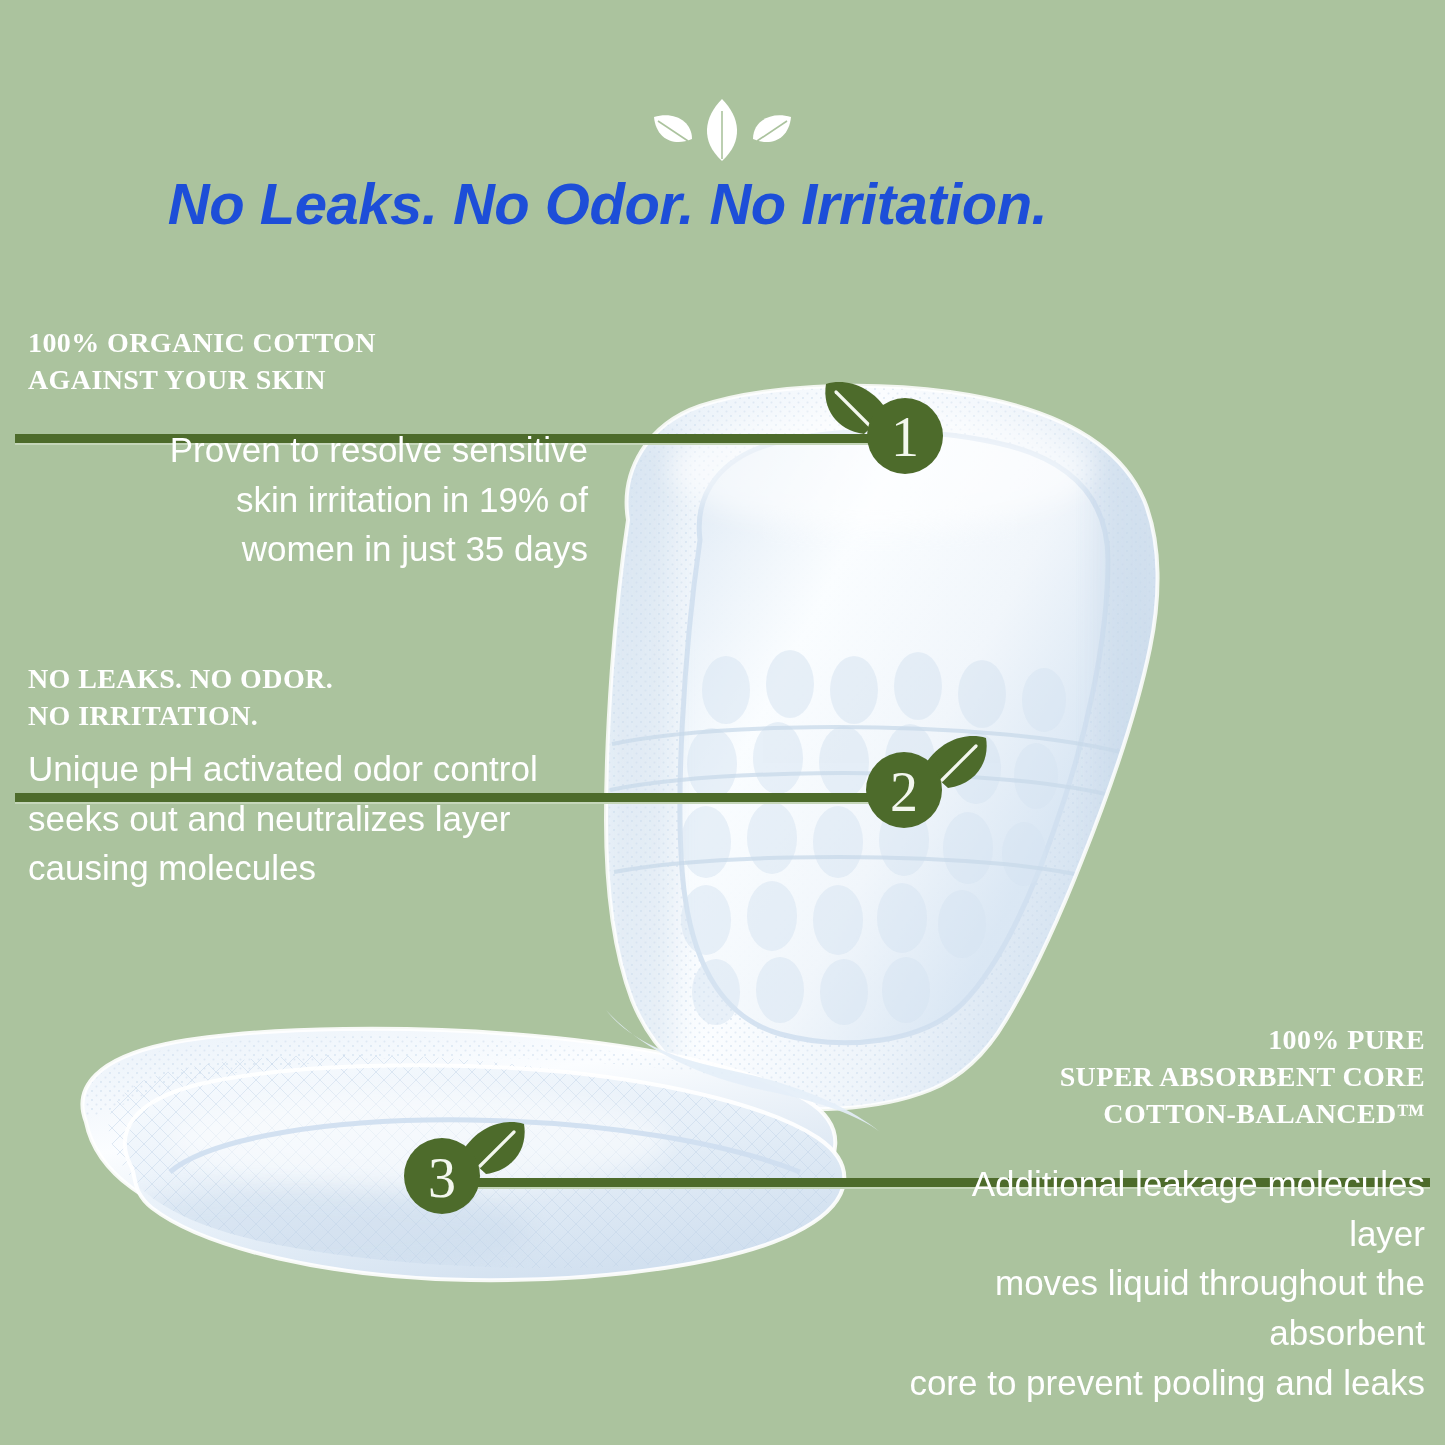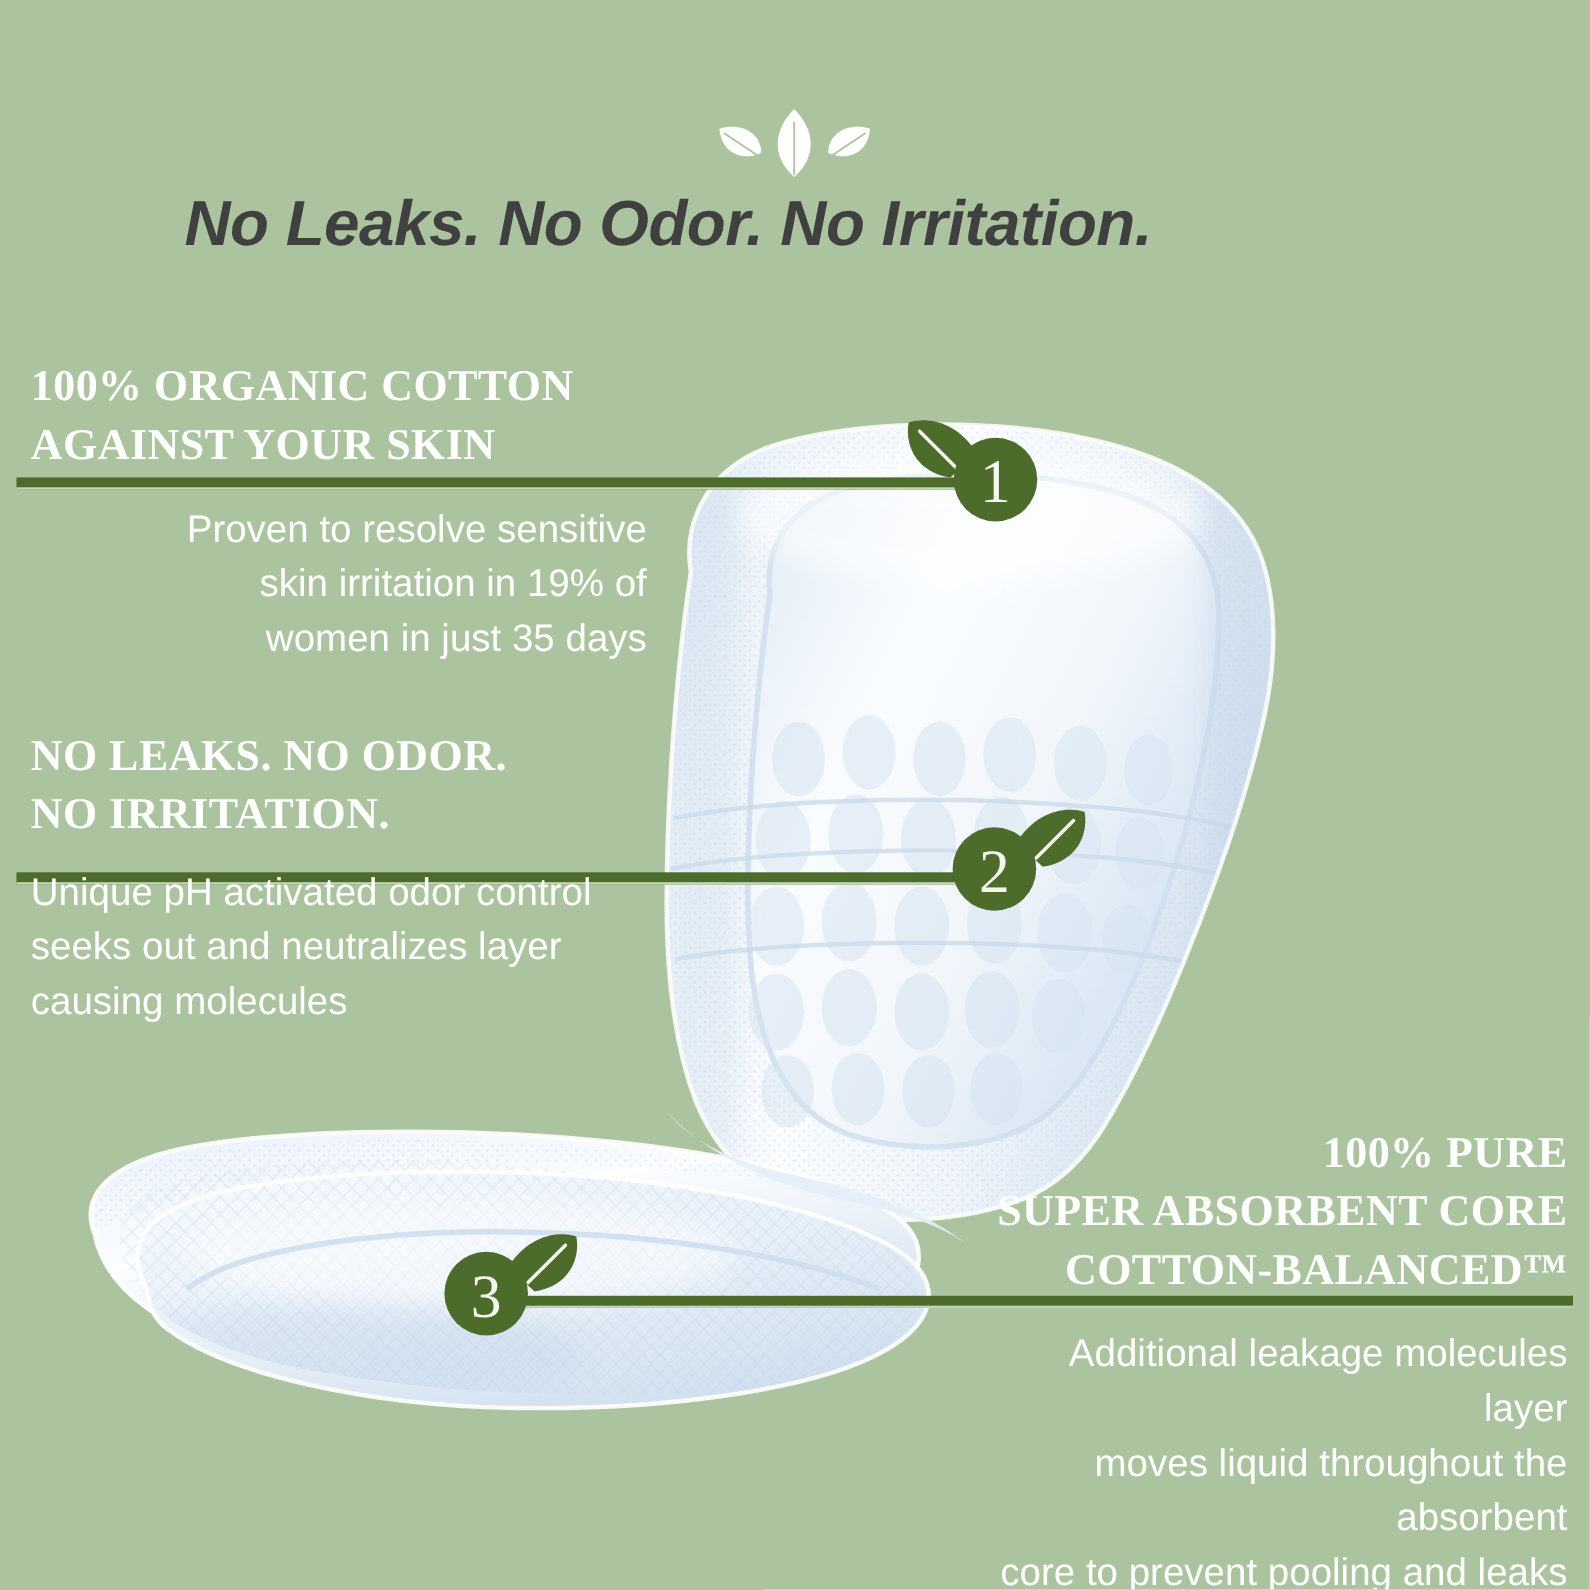--- a/index.html
+++ b/index.html
@@ -40,56 +40,56 @@
     height: 70px;
   }
 
   
   #headline {
     position: absolute;
     left: 0;
     top: 170px;
     width: 1215px;
     text-align: center;
-    color: #404040;
+    color: #1d4ed8;
     font-family: "Liberation Sans", sans-serif;
     font-style: italic;
     font-weight: bold;
     font-size: 58px;
     letter-spacing: -0.5px;
     white-space: nowrap;
   }
 
   
   .feature-block {
     position: absolute;
   }
   .feature-heading {
     color: #ffffff;
     font-family: "Liberation Serif", serif;
     font-weight: bold;
-    font-size: 40px;
+    font-size: 28px;
     line-height: 1.32;
     letter-spacing: 0.4px;
     text-transform: uppercase;
   }
   .feature-body {
     color: #ffffff;
     font-family: "Liberation Sans", sans-serif;
     font-weight: normal;
     font-size: 35px;
     line-height: 1.42;
   }
 
   #feature-1 { left: 28px; top: 325px; width: 560px; }
   #feature-2 { left: 28px; top: 661px; width: 620px; }
   #feature-3 { left: 905px; top: 1022px; width: 520px; text-align: right; }
 
   #feature-1 .feature-body { margin-top: 26px; text-align: right; }
-  #feature-2 .feature-body { margin-top: 20px; }
+  #feature-2 .feature-body { margin-top: 9px; }
   #feature-3 .feature-body { margin-top: 26px; }
 
   
   .rule {
     position: absolute;
     height: 9px;
     background: #4d6b2b;
     border-bottom: 2px solid #c5d6ba;
   }
   #rule-1 { left: 15px; top: 434px; width: 880px; }

